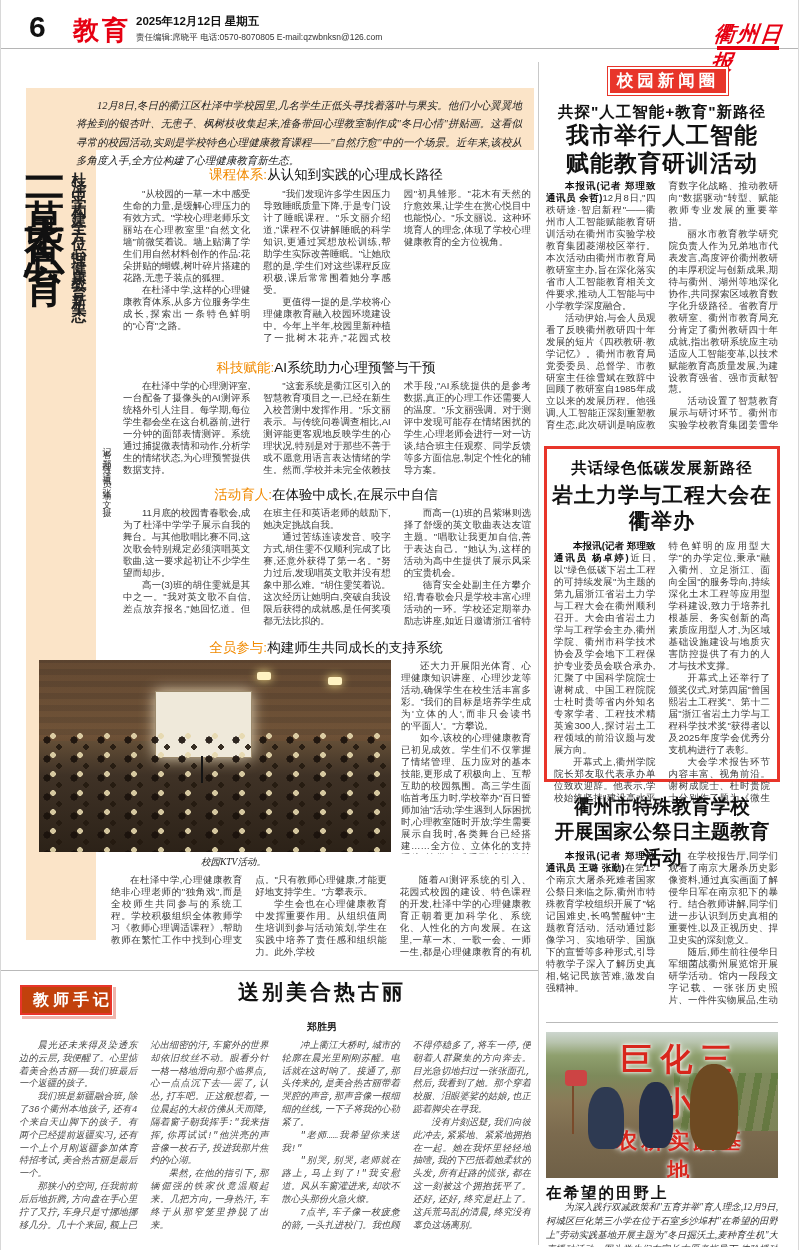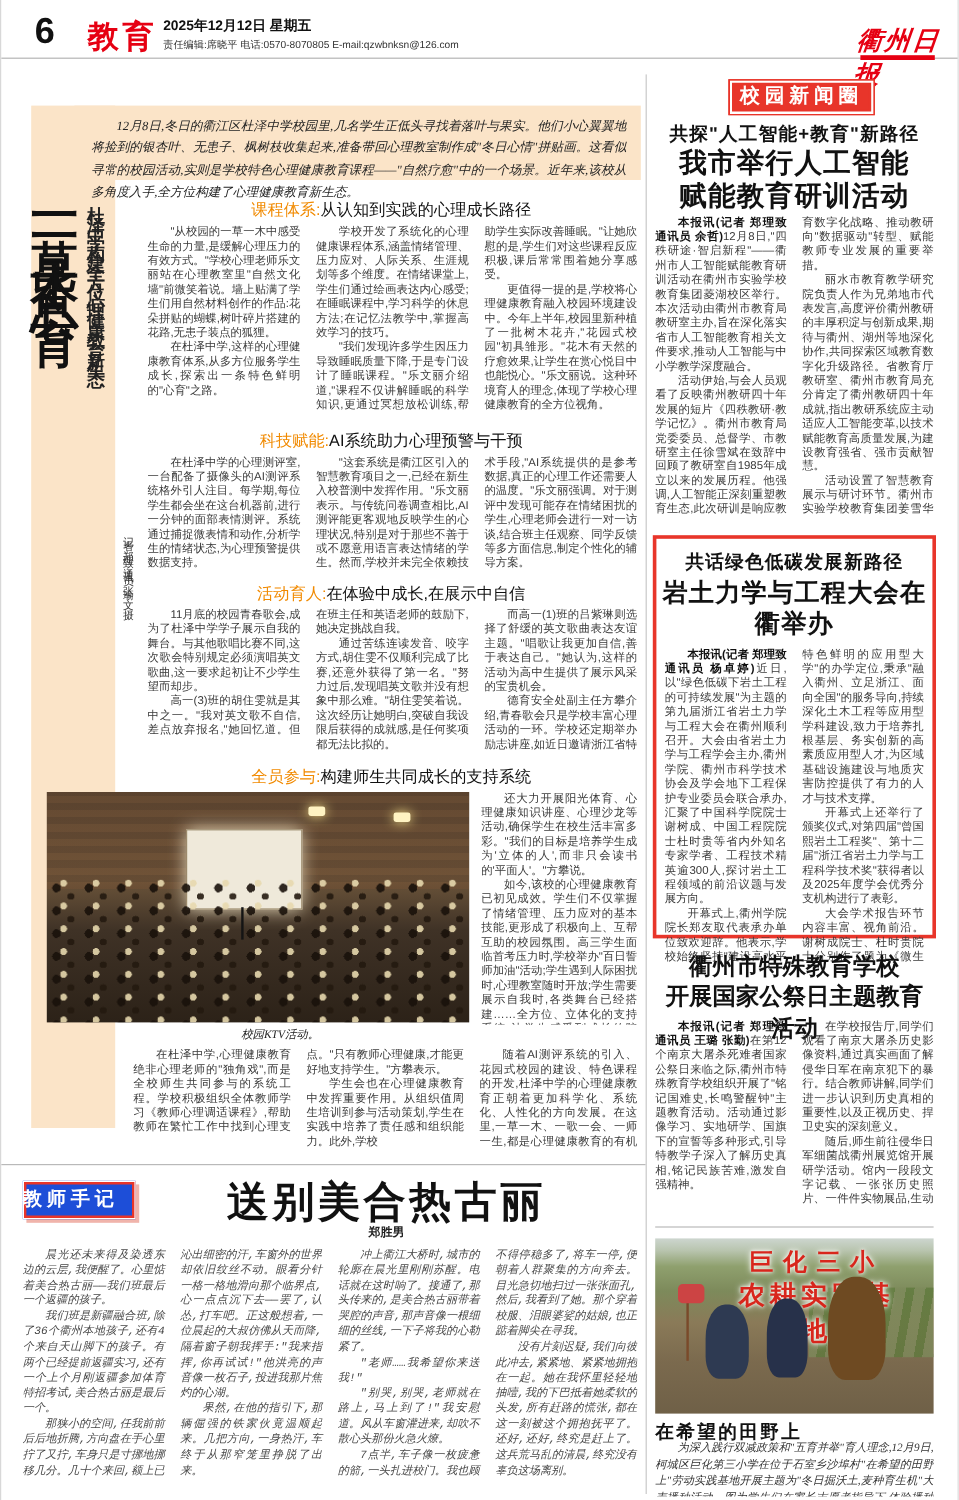--- a/index.html
+++ b/index.html
@@ -42,42 +42,42 @@
   .ktv .light{position:absolute;width:14px;height:8px;background:#fff3c2;box-shadow:0 0 10px #ffe98f;border-radius:2px;}
   .ktv .crowd{position:absolute;left:0;bottom:0;width:100%;height:62%;
        background-image:radial-gradient(circle 5px at 8px 7px,#1a120c 70%,transparent 72%),
                         radial-gradient(circle 4px at 20px 14px,#241a10 70%,transparent 72%),
                         radial-gradient(circle 5px at 14px 3px,#e7d9ae 55%,transparent 60%);
        background-size:27px 19px;opacity:.9;}
   .photo-cap{font-family:"Liberation Serif",serif;font-style:italic;font-size:9.5px;color:#222;text-align:left;}
   .thinrule{background:#b9b9b9;height:1px;}
   .vrule{background:#c9c9c9;width:1px;}
   
-  .tn-box{background:#1d4ed8;color:#fff;font-size:16px;font-weight:bold;letter-spacing:4px;
-          text-align:left;line-height:32px;box-shadow:3px 3px 0 #f0b4ab, inset 0 0 0 1px #fff,
+  .tn-box{background:#c2410c;color:#fff;font-size:16px;font-weight:bold;letter-spacing:4px;
+          text-align:right;line-height:32px;box-shadow:3px 3px 0 #f0b4ab, inset 0 0 0 1px #fff,
           inset 0 0 0 3px #e8352a;}
-  .essay-title{font-size:35px;font-weight:bold;color:#111;text-align:center;letter-spacing:3px;}
+  .essay-title{font-size:21px;font-weight:bold;color:#111;text-align:center;letter-spacing:3px;}
   .essay-author{font-size:10px;font-weight:bold;text-align:center;color:#222;}
   .essay{font-family:Liberation Mono, monospace;font-style:italic;font-size:9.3px;line-height:1.38;
          color:#474747;}
   
   .badge{background:#e8352a;color:#fff;font-size:16.5px;font-weight:bold;letter-spacing:4px;
          text-align:center;line-height:26px;box-shadow:inset 0 0 0 2px #fff, inset 0 0 0 4px #e8352a;
          border:1px solid #e8352a;}
   .kicker{font-size:15.5px;font-weight:bold;color:#111;text-align:center;letter-spacing:1px;}
   .btitle{font-size:23px;font-weight:bold;color:#111;text-align:center;line-height:1.22;letter-spacing:1px;}
   .btitle2{font-size:19.5px;font-weight:bold;color:#111;text-align:center;line-height:1.3;}
   .redbox{border:3px solid #e8352a;box-sizing:border-box;background:#fff;}
   
   .field{overflow:hidden;background:linear-gradient(180deg,#cdd6cf 0%,#b8c4ae 7%,#8fa06e 16%,#7d8a5b 30%,#8a7a58 48%,#7b6a4e 70%,#6f6047 100%);}
   .field .rows{position:absolute;right:0;top:28%;width:45%;height:40%;
        background:repeating-linear-gradient(100deg,#5f7a3d 0 7px,#7d8a5b 7px 16px);opacity:.8;}
   .field .board{position:absolute;left:50%;top:6px;transform:translateX(-38%);width:66%;
        text-align:center;color:#d8261c;font-weight:bold;}
-  .field .board .l1{font-size:20px;letter-spacing:8px;text-shadow:0 0 3px #fff,0 0 6px #fff;}
+  .field .board .l1{font-size:32px;letter-spacing:8px;text-shadow:0 0 3px #fff,0 0 6px #fff;}
   .field .board .l2{font-size:22px;letter-spacing:4px;text-shadow:0 0 3px #fff,0 0 6px #fff;}
   .field .heart{position:absolute;left:8%;top:26%;width:22px;height:16px;background:#c44;border-radius:4px;}
   .field .stick{position:absolute;left:11%;top:36%;width:2px;height:34%;background:#7a4a2a;}
   .field .fig{position:absolute;border-radius:45% 45% 30% 30%;}
   .cap-title{font-size:15.5px;font-weight:bold;color:#111;letter-spacing:2px;}
   .cap-text{font-family:"Liberation Serif",serif;font-style:italic;font-size:9.3px;line-height:1.5;
             color:#333;text-align:justify;text-indent:2em;margin:0;}
 </style>
 </head>
 <body>
@@ -100,21 +100,20 @@
   <div class="abs vmain" style="left:24px;top:158px;height:500px;">一草一木皆『心』育</div>
   <div class="abs vsub" style="left:68px;top:160px;height:470px;">杜泽中学构建全方位心理健康教育新生态</div>
   <div class="abs vby" style="left:99px;top:440px;height:220px;">记者 郑理致 通讯员 张瑜 文/摄</div>
 
   <div class="abs sechead" style="left:120px;top:166px;width:410px;">
     <span class="hprefix">课程体系:</span><span>从认知到实践的心理成长路径</span>
   </div>
   <div class="abs body-cols cols3" style="left:122px;top:188px;width:408px;height:166px;">
     <p>"从校园的一草一木中感受生命的力量,是缓解心理压力的有效方式。"学校心理老师乐文丽站在心理教室里"自然文化墙"前微笑着说。墙上贴满了学生们用自然材料创作的作品:花朵拼贴的蝴蝶,树叶碎片搭建的花路,无患子装点的狐狸。</p>
     <p>在杜泽中学,这样的心理健康教育体系,从多方位服务学生成长,探索出一条特色鲜明的"心育"之路。</p>
-    <p>学校开发了系统化的心理健康课程体系,涵盖情绪管理、压力应对、人际关系、生涯规划等多个维度。在情绪课堂上,学生们通过绘画表达内心感受;在睡眠课程中,学习科学的休息方法;在记忆法教学中,掌握高效学习的技巧。</p>
     <p>"我们发现许多学生因压力导致睡眠质量下降,于是专门设计了睡眠课程。"乐文丽介绍道,"课程不仅讲解睡眠的科学知识,更通过冥想放松训练,帮助学生实际改善睡眠。"让她欣慰的是,学生们对这些课程反应积极,课后常常围着她分享感受。</p>
     <p>更值得一提的是,学校将心理健康教育融入校园环境建设中。今年上半年,校园里新种植了一批树木花卉,"花园式校园"初具雏形。"花木有天然的疗愈效果,让学生在赏心悦目中也能悦心。"乐文丽说。这种环境育人的理念,体现了学校心理健康教育的全方位视角。</p>
   </div>
 
   <div class="abs sechead" style="left:120px;top:359px;width:410px;">
     <span class="hprefix">科技赋能:</span><span>AI系统助力心理预警与干预</span>
   </div>
   <div class="abs body-cols cols3" style="left:122px;top:380px;width:408px;height:102px;">
     <p>在杜泽中学的心理测评室,一台配备了摄像头的AI测评系统格外引人注目。每学期,每位学生都会坐在这台机器前,进行一分钟的面部表情测评。系统通过捕捉微表情和动作,分析学生的情绪状态,为心理预警提供数据支持。</p>
     <p>"这套系统是衢江区引入的智慧教育项目之一,已经在新生入校普测中发挥作用。"乐文丽表示。与传统问卷调查相比,AI测评能更客观地反映学生的心理状况,特别是对于那些不善于或不愿意用语言表达情绪的学生。然而,学校并未完全依赖技术手段,"AI系统提供的是参考数据,真正的心理工作还需要人的温度。"乐文丽强调。对于测评中发现可能存在情绪困扰的学生,心理老师会进行一对一访谈,结合班主任观察、同学反馈等多方面信息,制定个性化的辅导方案。</p>

